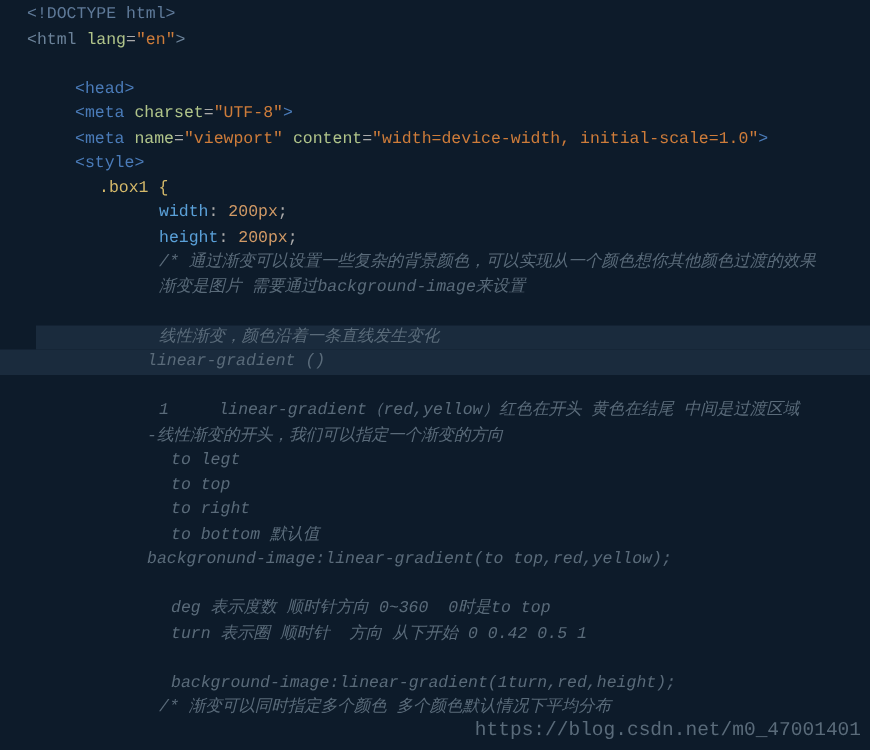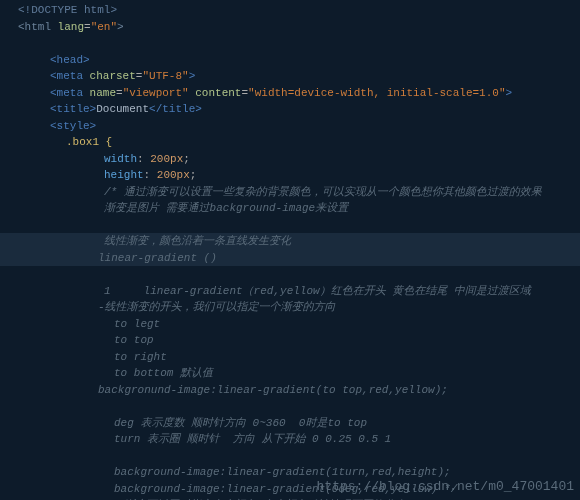--- a/index.html
+++ b/index.html
@@ -30,55 +30,53 @@
   .t-num { color: #d19a66; }
   .t-comment { color: #5a6b7a; font-style: italic; }
   .t-punc { color: #aaa; }
   .watermark {
     position: absolute; bottom: 4px; right: 6px;
     font-size: 13px; color: #5a6b7a; margin-left: 20px;
   }
   .i1 { padding-left: 50px; }
   .i2 { padding-left: 50px; }
   .i3 { padding-left: 66px; }
-  .i4 { padding-left: 104px; }
+  .i4 { padding-left: 82px; margin-left: 24px; }
   .i5 { padding-left: 98px; }
   .i6 { padding-left: 114px; }
 </style>
 </head>
 <body>
 
 <div class="editor">
 <div class="line"><span class="t-doctype">&lt;!DOCTYPE html&gt;</span></div>
 <div class="line"><span class="t-bracket">&lt;html </span><span class="t-attr">lang</span><span class="t-equal">=</span><span class="t-string">"en"</span><span class="t-bracket">&gt;</span></div>
 <div class="line"> </div>
 <div class="line i1"><span class="t-tag">&lt;head&gt;</span></div>
 <div class="line i2"><span class="t-tag">&lt;meta </span><span class="t-attr">charset</span><span class="t-equal">=</span><span class="t-string">"UTF-8"</span><span class="t-tag">&gt;</span></div>
 <div class="line i2"><span class="t-tag">&lt;meta </span><span class="t-attr">name</span><span class="t-equal">=</span><span class="t-string">"viewport"</span> <span class="t-attr">content</span><span class="t-equal">=</span><span class="t-string">"width=device-width, initial-scale=1.0"</span><span class="t-tag">&gt;</span></div>
-<div class="line i2"><span class="t-tag">&lt;title&gt;</span><span class="t-text">Document</span><span class="t-tag">&lt;/title&gt;</span></div>
 <div class="line i2"><span class="t-tag">&lt;style&gt;</span></div>
 <div class="line i3"><span class="t-selector">.box1 </span><span class="t-brace">{</span></div>
 <div class="line i4"><span class="t-prop">width</span><span class="t-punc">:</span><span class="t-num"> 200px</span><span class="t-punc">;</span></div>
 <div class="line i4"><span class="t-prop">height</span><span class="t-punc">:</span><span class="t-num"> 200px</span><span class="t-punc">;</span></div>
 <div class="line i4"><span class="t-comment">/* 通过渐变可以设置一些复杂的背景颜色，可以实现从一个颜色想你其他颜色过渡的效果</span></div>
 <div class="line i4"><span class="t-comment">渐变是图片 需要通过background-image来设置</span></div>
 <div class="line i4"> </div>
 <div class="line i4 highlight-line"><span class="t-comment">线性渐变，颜色沿着一条直线发生变化</span></div>
 <div class="line i5 highlight-line"><span class="t-comment">linear-gradient ()</span></div>
 <div class="line i4"> </div>
 <div class="line i4"><span class="t-comment">1     linear-gradient（red,yellow）红色在开头 黄色在结尾 中间是过渡区域</span></div>
 <div class="line i5"><span class="t-comment">-线性渐变的开头，我们可以指定一个渐变的方向</span></div>
 <div class="line i6"><span class="t-comment">to legt</span></div>
 <div class="line i6"><span class="t-comment">to top</span></div>
 <div class="line i6"><span class="t-comment">to right</span></div>
 <div class="line i6"><span class="t-comment">to bottom 默认值</span></div>
 <div class="line i5"><span class="t-comment">backgronund-image:linear-gradient(to top,red,yellow);</span></div>
 <div class="line i5"> </div>
 <div class="line i6"><span class="t-comment">deg 表示度数 顺时针方向 0~360  0时是to top</span></div>
-<div class="line i6"><span class="t-comment">turn 表示圈 顺时针  方向 从下开始 0 0.25 0.5 1</span></div>
+<div class="line i6"><span class="t-comment">turn 表示圈 顺时针  方向 从下开始 0 0.42 0.5 1</span></div>
 <div class="line i6"> </div>
 <div class="line i6"><span class="t-comment">background-image:linear-gradient(1turn,red,height);</span></div>
-<div class="line i6"><span class="t-comment">background-image:linear-gradient(0deg,red,yellow) */</span></div>
 <div class="line i4"><span class="t-comment">/* 渐变可以同时指定多个颜色 多个颜色默认情况下平均分布</span></div>
 
 </div>
 
 <div class="watermark">https://blog.csdn.net/m0_47001401</div>
 
 </body></html>

